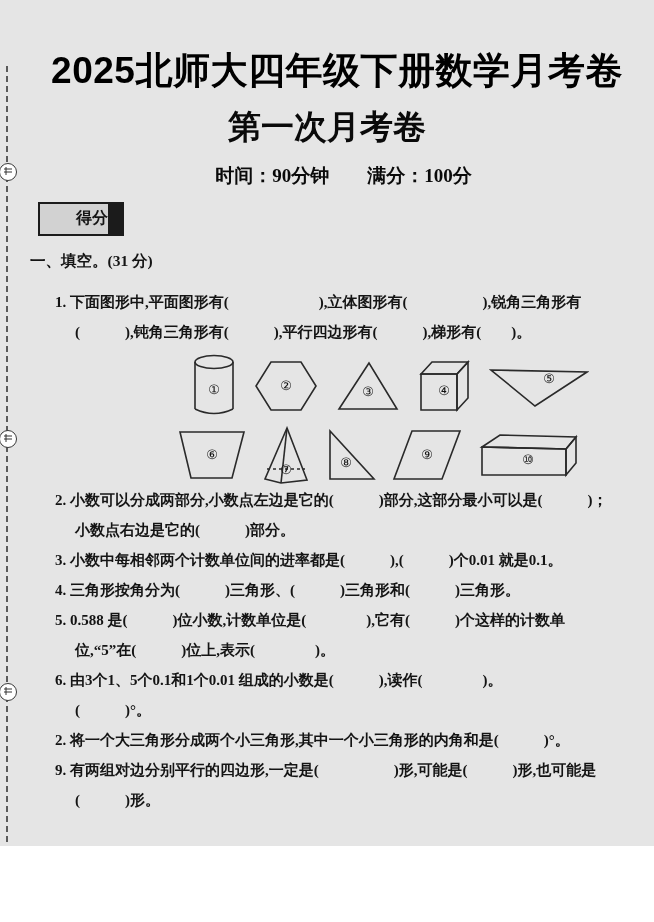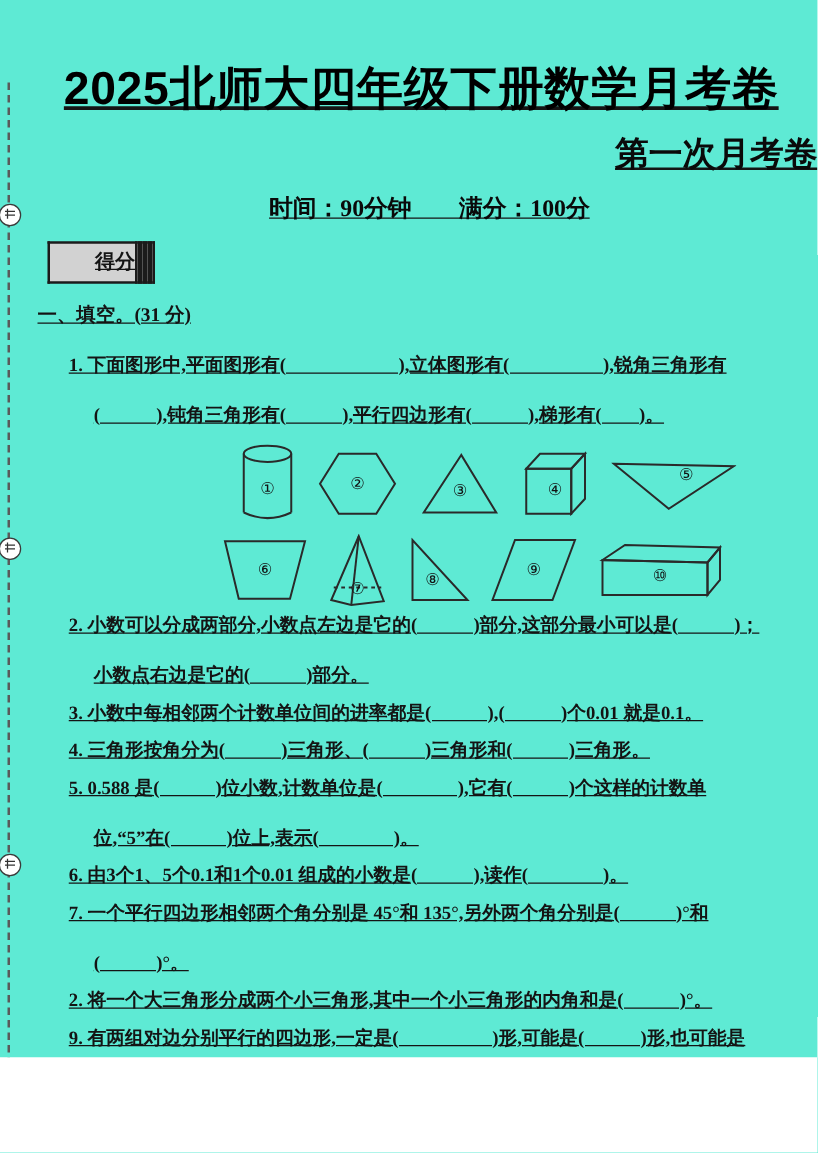--- a/index.html
+++ b/index.html
@@ -1,47 +1,46 @@
 <!DOCTYPE html>
 <html><head>
 <meta charset="utf-8">
 <style>
   html,body { margin:0; padding:0; background:#ffffff; }
   .page {
-    position:relative; width:654px; height:846px; background:#5eead4;
+    position:relative; width:654px; height:846px; background:#e5e5e5;
     font-family:"Liberation Serif","DejaVu Serif",serif; color:#141414;
     overflow:hidden;
-    text-decoration:underline;
   }
   
   .seal-line { position:absolute; left:6px; top:66px; height:816px; width:0;
     border-left:2px dashed #5a5a5a; }
   .seal-stamp { position:absolute; left:-9px; width:16px; height:16px;
     border:1.5px solid #3a3a3a; border-radius:50%; background:#fff; }
   .seal-stamp svg { display:block; margin:2px auto 0; }
   .stamp-1 { top:97px; } .stamp-2 { top:364px; } .stamp-3 { top:617px; }
 
   .title { padding-top:50px; margin:0 14px 0 34px; text-align:center;
     font-family:"Liberation Sans","DejaVu Sans",sans-serif;
     font-weight:900; font-size:37px; line-height:1.15; letter-spacing:0.5px; color:#000; }
-  .subtitle { margin-top:12px; text-align:right; font-size:27px; font-weight:700; color:#0a0a0a; }
+  .subtitle { margin-top:12px; text-align:center; font-size:33px; font-weight:700; color:#0a0a0a; }
   .meta { margin-top:13px; text-align:center; font-size:19px; font-weight:700; color:#0a0a0a;padding-left:33px; }
 
   table.score { border-collapse:collapse; margin:13px 0 0 38px; table-layout:fixed; }
   table.score th, table.score td { border:2px solid #1b1b1b; padding:0; text-align:center; }
   table.score th { background:#d2d2d2; height:27px; font-size:16px; font-weight:700; width:73px; }
   table.score th.c0 { width:74px; }
   table.score td { height:30px; background:#ffffff; font-size:16px; }
   table.score td.lbl { background:#d2d2d2; font-weight:700;padding-left:36px; }
 
   .section-title { margin:15px 0 15px 30px; font-size:15.5px; font-weight:700; }
   .questions { margin-left:30px; margin-right:14px; }
   .qline { font-size:15px; line-height:30px; font-weight:600; white-space:nowrap; }
   .qline.first { padding-left:25px; }
-  .qline.cont  { padding-left:45px;margin-top:10px; }
+  .qline.cont  { padding-left:45px; }
 
   .shapes { margin-top:4px; }
   .shape-row { display:flex; align-items:center; }
   .row1 { margin-left:163px; gap:19px; height:70px; }
   .row2 { margin-left:148px; gap:16px; height:60px; margin-top:4px; }
   .shape { position:relative; flex:0 0 auto; }
   .shape svg { display:block; stroke:#2a2a2a; stroke-width:1.6; fill:none; }
   .shape-num { position:absolute; left:50%; top:50%; transform:translate(-50%,-50%);
     font-size:13px; font-weight:400; color:#111; }
   .shape-cylinder .shape-num { top:57%; }
@@ -193,21 +192,20 @@
       <div class="qline first">4. 三角形按角分为(　　　)三角形、(　　　)三角形和(　　　)三角形。</div>
     </div>
     <div>
       <div class="qline first">5. 0.588 是(　　　)位小数,计数单位是(　　　　),它有(　　　)个这样的计数单</div>
       <div class="qline cont">位,“5”在(　　　)位上,表示(　　　　)。</div>
     </div>
     <div>
       <div class="qline first">6. 由3个1、5个0.1和1个0.01 组成的小数是(　　　),读作(　　　　)。</div>
     </div>
     <div>
-      <div class="qline first">7. 一个平行四边形相邻两个角分别是 45°和 135°,另外两个角分别是(　　　)°和</div>
       <div class="qline cont">(　　　)°。</div>
     </div>
     <div>
       <div class="qline first">2. 将一个大三角形分成两个小三角形,其中一个小三角形的内角和是(　　　)°。</div>
     </div>
     <div>
       <div class="qline first">9. 有两组对边分别平行的四边形,一定是(　　　　　)形,可能是(　　　)形,也可能是</div>
       <div class="qline cont">(　　　)形。</div>
     </div>
 

